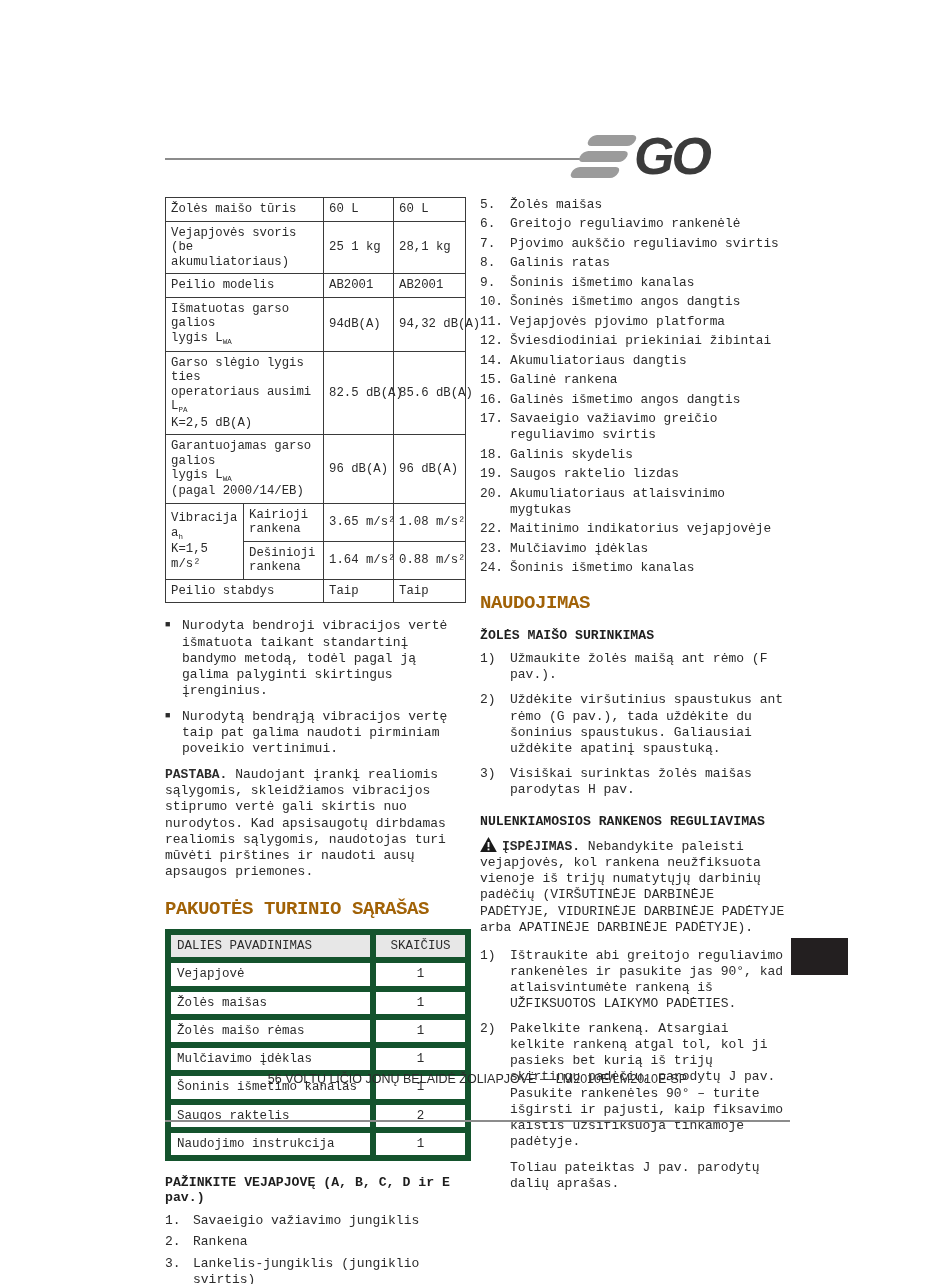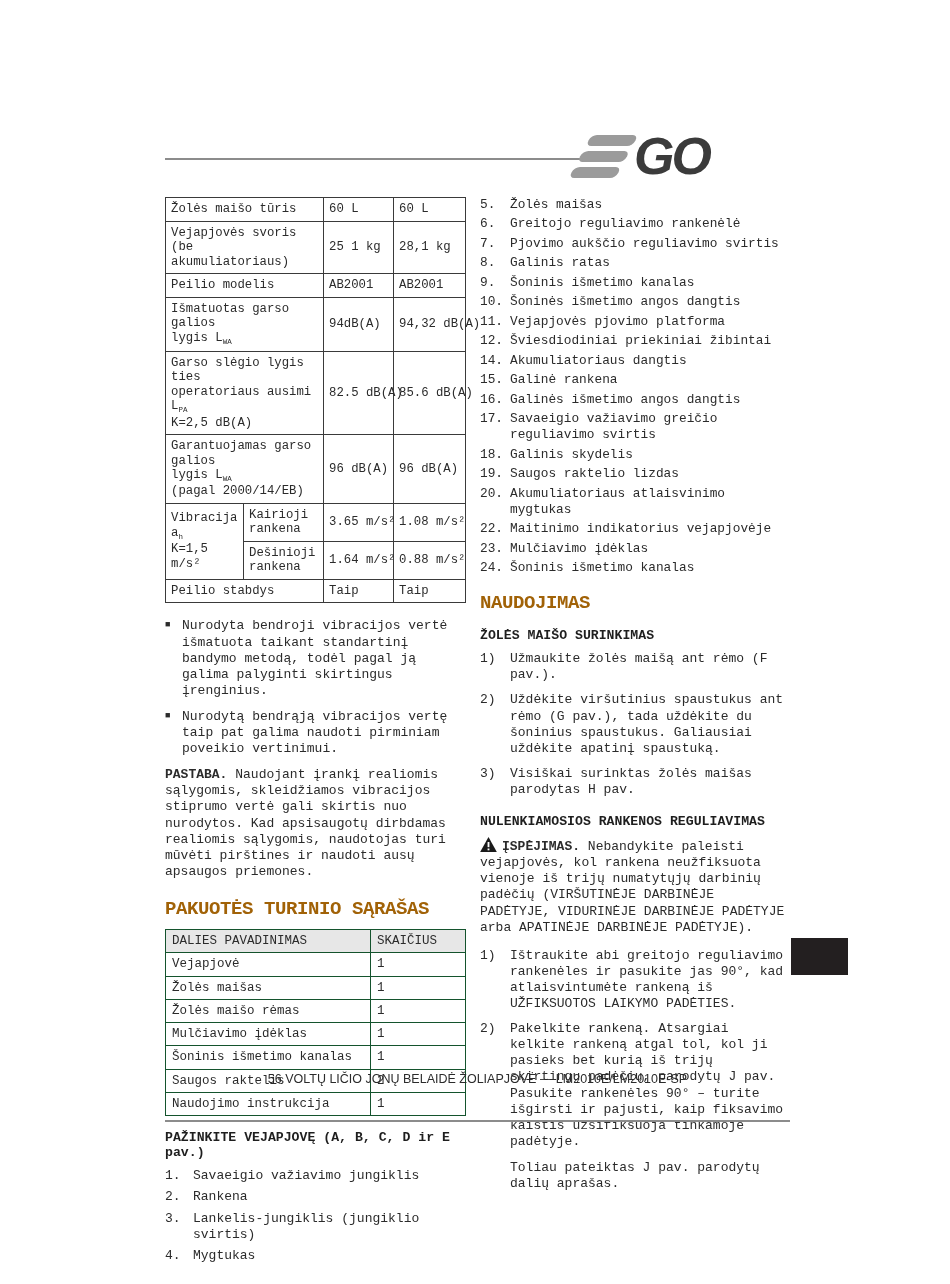--- a/index.html
+++ b/index.html
@@ -33,23 +33,23 @@
   .bullet-marker { width:17px; flex:none; font-size:9px; padding-top:2px; }
   .note { font-size:13px; line-height:1.24; }
   b.inline-label { font-weight:bold; }
 
   
   h1.sec { font-size:19px; font-weight:bold; color:#a16207; letter-spacing:-0.4px; margin:18px 0 9px 0; }
   h2.sub-sec { font-size:13.2px; font-weight:bold; color:#1e1e1e; margin:14px 0 8px 0; }
 
   
   table.contents { border-collapse:collapse; width:300px; font-size:12.5px; table-layout:fixed; }
-  table.contents th, table.contents td { border:1px solid #14532d; padding:3px 6px; line-height:1.3; text-align:left; font-weight:normal; }
+  table.contents th, table.contents td { border:6px solid #14532d; padding:3px 6px; line-height:1.3; text-align:left; font-weight:normal; }
   table.contents th { background:#e7e7e7; }
-  table.contents th.cnt, table.contents td.cnt { }
+  table.contents th.cnt, table.contents td.cnt { text-align:center; }
 
   
   .num-item { display:flex; margin-bottom:3.5px; font-size:12.8px; line-height:1.25; }
   .num-item .n { width:30px; flex:none; }
   .num-item .t { flex:1; }
   .step { display:flex; margin-bottom:9px; font-size:13px; line-height:1.24; }
   .step .n { width:30px; flex:none; }
   .step .t { flex:1; }
   .apr-item { display:flex; margin-bottom:5px; font-size:13px; line-height:1.25; }
   .apr-item .n { width:28px; flex:none; }

